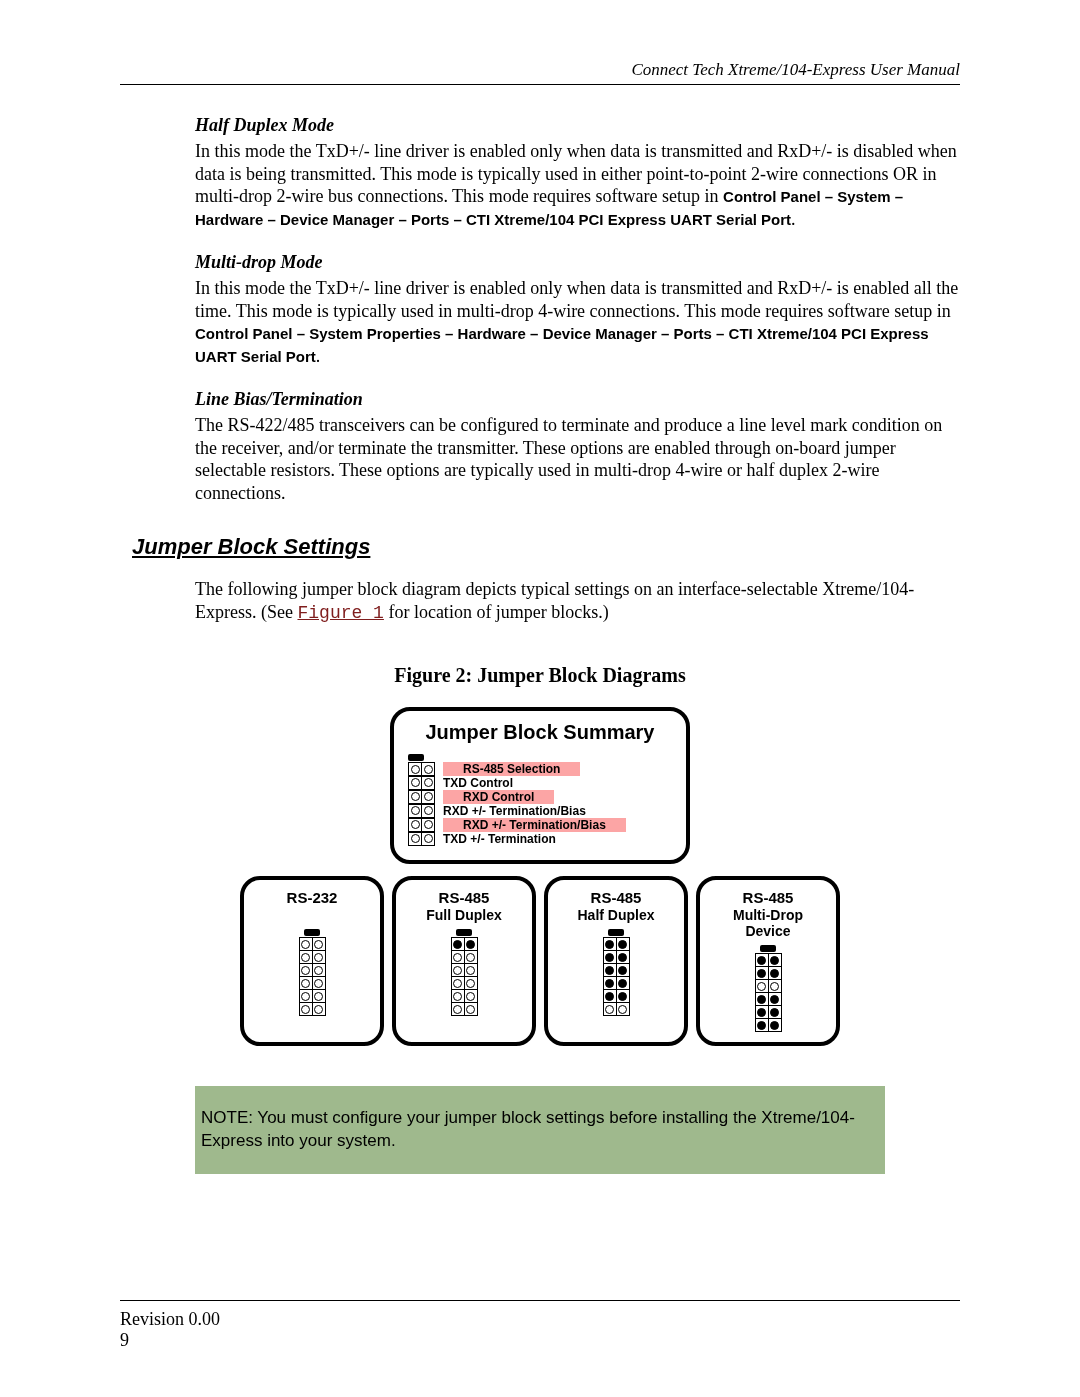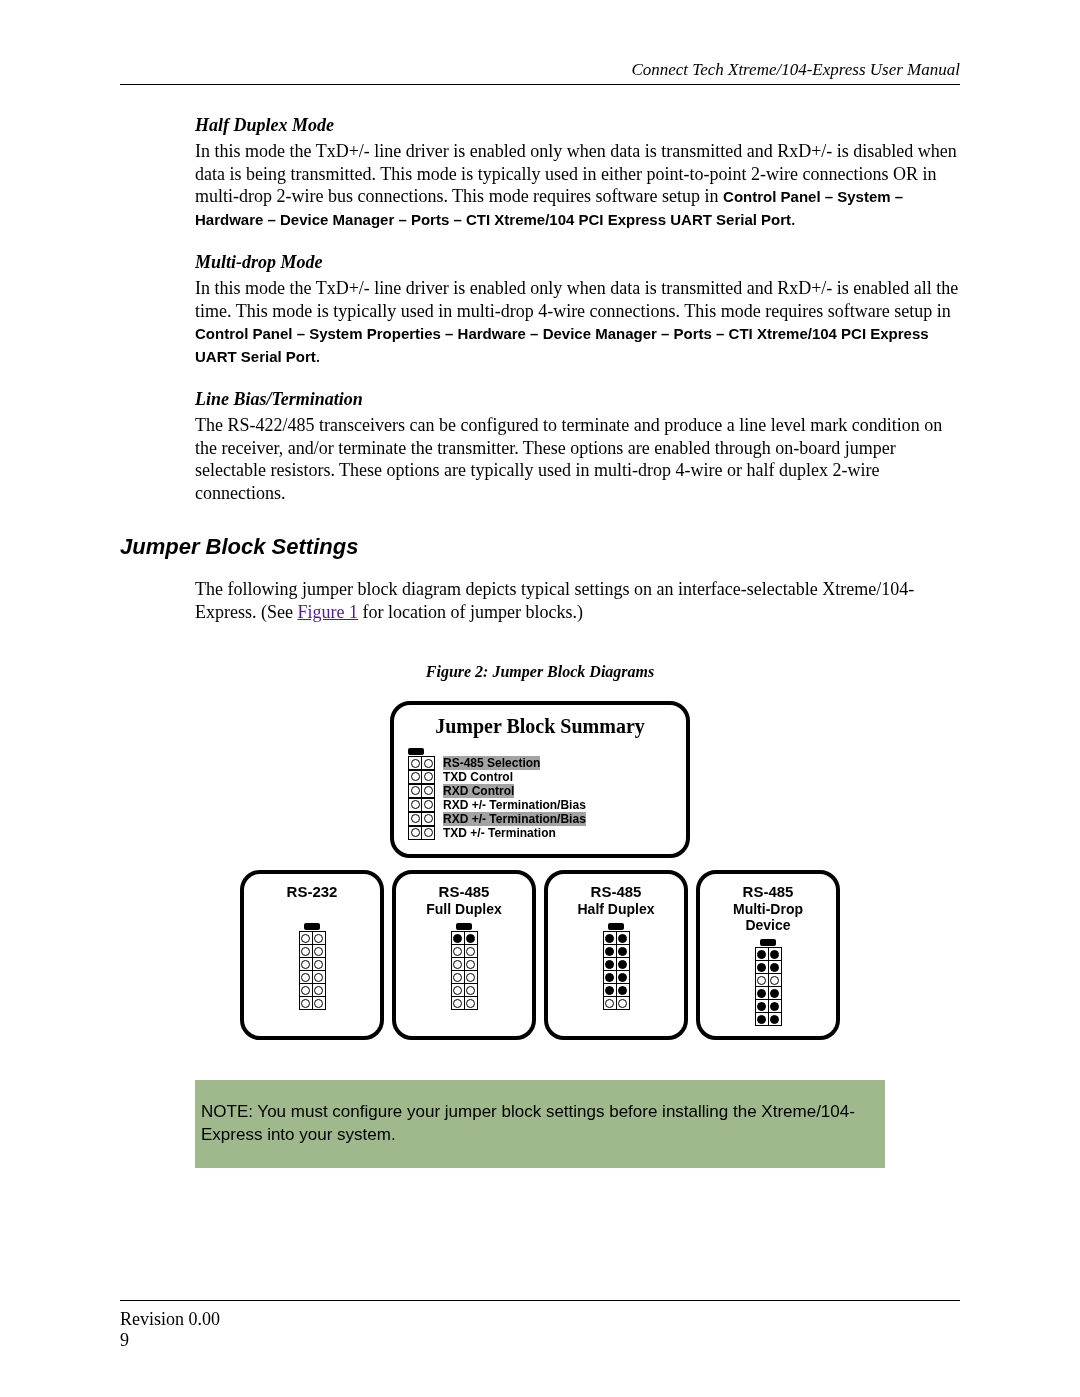--- a/index.html
+++ b/index.html
@@ -1,46 +1,46 @@
 <!DOCTYPE html>
 <html><head>
 <meta charset="utf-8">
 <style>
   html,body{margin:0;padding:0;background:#fff;font-family:"Times New Roman",Times,serif;color:#000;}
   .page{width:1080px;height:1397px;margin:0 auto;position:relative;box-sizing:border-box;padding:60px 120px 40px 120px;}
   .header-right{text-align:right;font-style:italic;font-size:17px;margin-bottom:4px;}
   .rule{border:none;border-top:1px solid #000;margin:0 0 30px 0;}
   .sect{margin-left:75px;margin-bottom:22px;}
-  .sect.heading{margin-left:0;}
+  .sect.heading{margin-left:12px;text-decoration:underline;}
   .sect h3{font-style:italic;font-weight:bold;font-size:18px;margin:0 0 4px 0;font-family:"Times New Roman",Times,serif;}
   .bodytext{font-size:18px;line-height:1.25;}
   .bold-inline{font-family:Arial,Helvetica,sans-serif;font-weight:bold;font-size:15px;}
   h2.arial{font-family:Arial,Helvetica,sans-serif;font-style:italic;font-weight:bold;font-size:22px;margin:30px 0 6px 0;}
-  .figcap{font-family:"Times New Roman",Times,serif;font-style:italic;font-weight:bold;font-size:16px;text-align:center;margin:40px 0 20px 0;}
-  .link{color:#4c1d95;text-decoration:underline;}
+  .figcap{font-family:"Times New Roman",Times,serif;font-weight:bold;font-size:20px;text-align:center;margin:40px 0 20px 0;}
+  .link{color:#7f1d1d;text-decoration:underline;font-family:Liberation Mono, monospace;}
   
   .diagram-wrap{width:600px;margin:0 auto;}
   .row{display:flex;justify-content:center;gap:10px;}
   .row.bottom{gap:8px;margin-top:12px;}
   .block{border:4px solid #000;border-radius:20px;background:#fff;box-sizing:border-box;padding:10px 14px 14px 14px;}
   .summary{width:300px;}
-  .summary-title{font-family:Liberation Serif, serif;font-weight:bold;font-size:20px;text-align:center;margin-bottom:10px;}
+  .summary-title{font-family:Liberation Sans, sans-serif;font-weight:bold;font-size:20px;text-align:center;margin-bottom:10px;}
   .mini-title{font-family:Arial,Helvetica,sans-serif;font-weight:bold;font-size:15px;text-align:center;line-height:1;}
   .mini-sub{font-family:Arial,Helvetica,sans-serif;font-weight:bold;font-size:14px;text-align:center;margin-top:2px;}
   .small{width:145px;height:170px;display:flex;flex-direction:column;align-items:center;}
   .pin-key{margin-top:2px;}
   .pin-key .row-line{display:flex;align-items:center;gap:8px;margin:0;}
   .dot-filled{width:16px;height:7px;background:#000;border-radius:2px;}
   .pair-box{display:flex;border:1px solid #000;}
   .pair-box .cell{width:12px;height:12px;border-right:1px solid #000;display:flex;align-items:center;justify-content:center;}
   .pair-box .cell:last-child{border-right:none;}
   .circ{width:9px;height:9px;border:1px solid #000;border-radius:50%;box-sizing:border-box;}
   .filled{background:#000;}
   .label{font-family:Arial,Helvetica,sans-serif;font-size:12px;font-weight:bold;white-space:nowrap;}
-  .shade{background:#a3a3a3;padding:0 0;}
+  .shade{background:#fca5a5;padding:0 20px;}
   
   .jcol{margin-top:6px;display:flex;flex-direction:column;align-items:center;gap:0;}
   .jcol .dot-filled{margin-bottom:1px;}
   .jcol .pair-box{margin-bottom:-1px;} 
   .note-box{margin:40px 75px 0 75px;background:#9fb98d;font-family:Arial,Helvetica,sans-serif;font-size:17px;padding:21px 6px;line-height:1.35;}
   .footer{position:absolute;bottom:46px;left:120px;right:120px;border-top:1px solid #000;padding-top:8px;display:flex;justify-content:space-between;font-size:18px;flex-direction:column;}
 </style>
 </head>
 <body>
 

